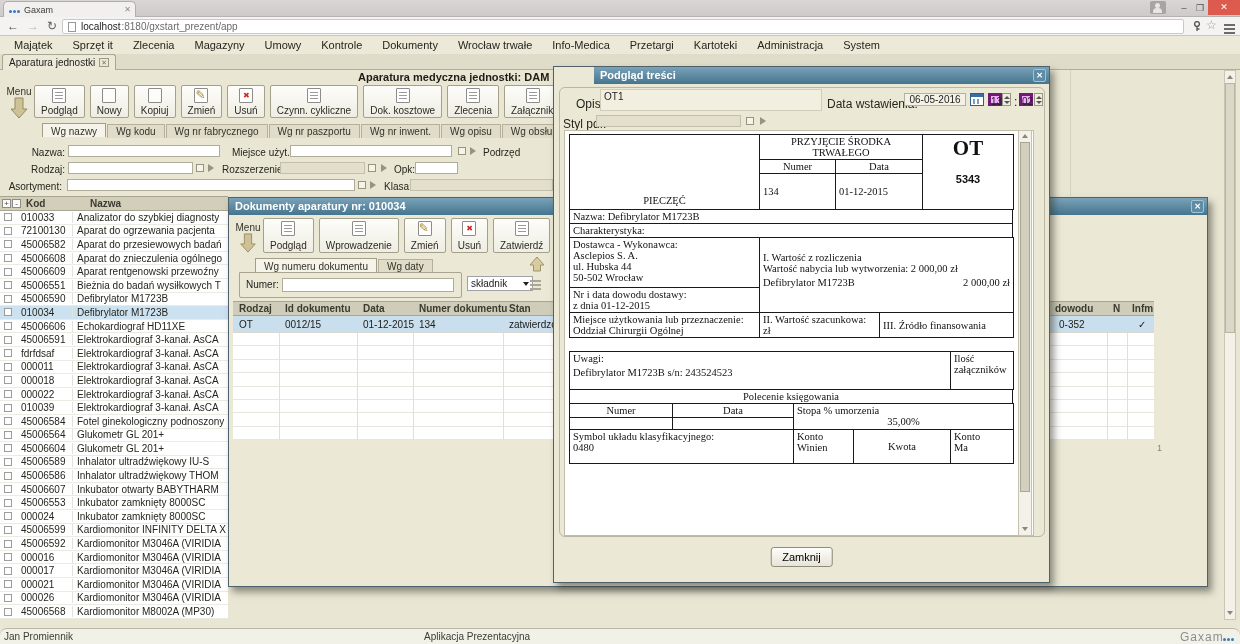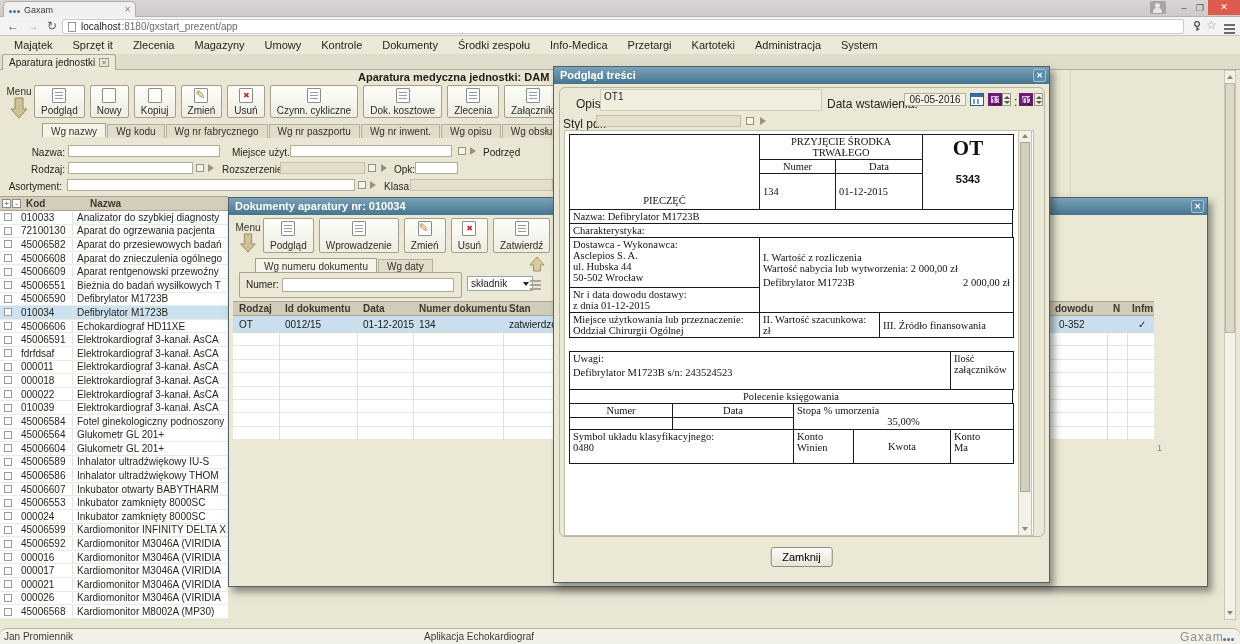--- a/index.html
+++ b/index.html
@@ -83,21 +83,21 @@
   .vthumb { position:absolute; left:0px; top:12px; width:10px; height:250px; background:#dcd8c7; border:1px solid #b9b5a2; }
   .varr { position:absolute; left:2px; width:0; height:0; border-left:3px solid transparent; border-right:3px solid transparent; }
 
   
   .dialog { position:absolute; background:#ebe8d6; border:1px solid #4f626c; box-shadow:4px 5px 7px rgba(45,45,35,.5); }
   .titlebar { height:17px; background:linear-gradient(#7aa2b8,#45758e); color:#fff; font-weight:bold; font-size:11px;
               line-height:16px; padding-left:6px; }
   .dclose { position:absolute; right:3px; top:2px; width:13px; height:13px; background:#5d8da6; border:1px solid #a5c2d1;
             color:#fff; font-size:8px; line-height:11px; text-align:center; border-radius:2px; }
   .docs { left:228px; top:197px; width:980px; height:390px; z-index:10; }
-  .preview { left:553px; top:66px; width:497px; height:517px; z-index:20; }
+  .preview { left:553px; top:66px; width:497px; height:517px; z-index:20;padding-left:40px; }
 
   
   .docs .menu-block { left:6px; top:24px; }
   .docs .toolbar { left:34px; top:20px; height:35px; }
   .docs .tb-btn { height:35px; }
   .dtabs { position:absolute; left:18px; top:61px; height:14px; display:flex;margin-left:8px; }
   .numer-box { position:absolute; left:10px; top:74px; width:223px; height:26px; border:1px solid #a9a591; border-radius:0 2px 2px 2px; }
   .numer-lbl { position:absolute; left:6px; top:6px; font-size:10px; }
   .numer-inp { position:absolute; left:42px; top:5px; width:172px; height:14px; background:#fff; border:1px solid #afac99; }
   .select { position:absolute; left:238px; top:78px; width:66px; height:15px; background:#fff; border:1px solid #9fa3a8;
@@ -195,21 +195,21 @@
 
   <div class="menubar">
 
   <span class="menu-item">Majątek</span>
       <span class="menu-item">Sprzęt it</span>
       <span class="menu-item">Zlecenia</span>
       <span class="menu-item">Magazyny</span>
       <span class="menu-item">Umowy</span>
       <span class="menu-item">Kontrole</span>
       <span class="menu-item">Dokumenty</span>
-      <span class="menu-item">Środki zespołu</span>
+      <span class="menu-item">Wrocław trwałe</span>
       <span class="menu-item">Info-Medica</span>
       <span class="menu-item">Przetargi</span>
       <span class="menu-item">Kartoteki</span>
       <span class="menu-item">Administracja</span>
       <span class="menu-item">System</span>
     </div>
 
   <div class="tabrow">
     <div class="wtab">
       <span>Aparatura jednostki</span>
@@ -805,18 +805,18 @@
     <div class="pv-scroll">
       <span class="varr" style="left:3px; top:3px; border-bottom:4px solid #8a8878;"></span>
       <div class="pv-thumb"></div>
       <span class="varr" style="left:3px; top:396px; border-top:4px solid #8a8878;"></span>
     </div>
     <button class="zamknij">Zamknij</button>
   </div>
 
   <div class="statusbar">
     <span style="left:4px;">Jan Promiennik</span>
-    <span style="left:424px;">Aplikacja Echokardiograf</span>
+    <span style="left:424px;">Aplikacja Prezentacyjna</span>
     <span class="brandtxt" style="left:1180px;">Gaxam</span>
     <span class="dots" style="position:absolute; left:1222px; top:3px;"><i></i><i style="margin-top:4px;"></i><i></i></span>
   </div>
 
 </div>
 
 </body></html>

